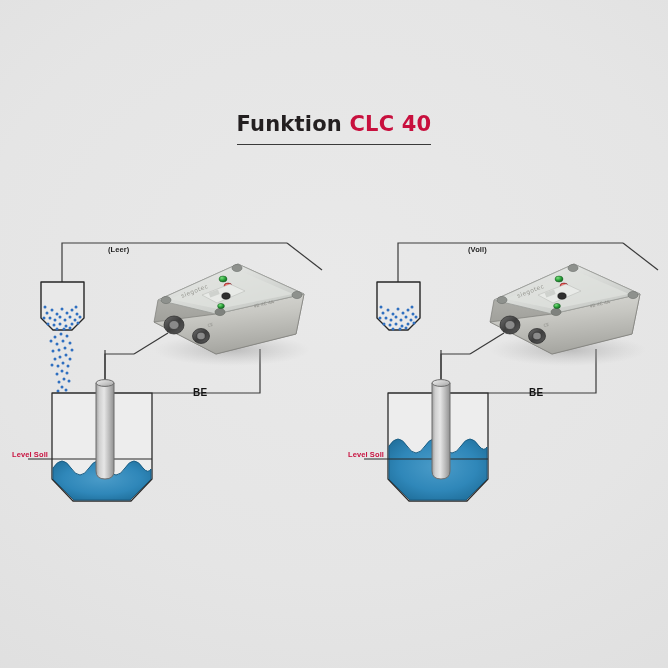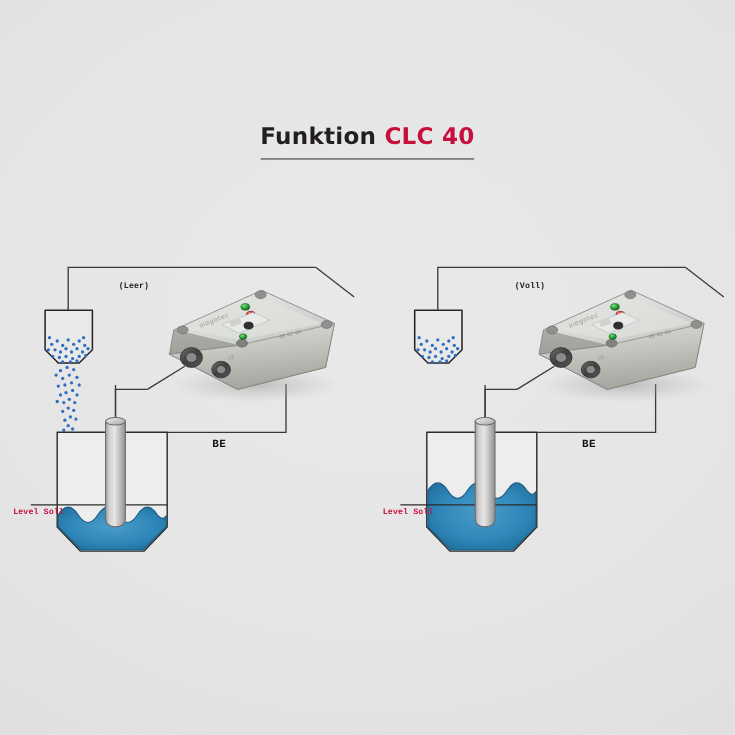--- a/index.html
+++ b/index.html
@@ -50,23 +50,22 @@
     left: 237px;
     top: 144px;
     width: 194px;
     height: 1px;
     background: #3a3a3a;
   }
 
   
   .lbl {
     position: absolute;
-    font-family: Liberation Mono, monospace;
+    font-family: Liberation Sans, sans-serif;
     white-space: nowrap;
-    margin-top: 12px;
   }
   .lbl-state {
     font-size: 7.5px;
     font-weight: bold;
     color: #1d1d1d;
     letter-spacing: 0.1px;
   }
   .lbl-be {
     font-size: 10px;
     font-weight: bold;

